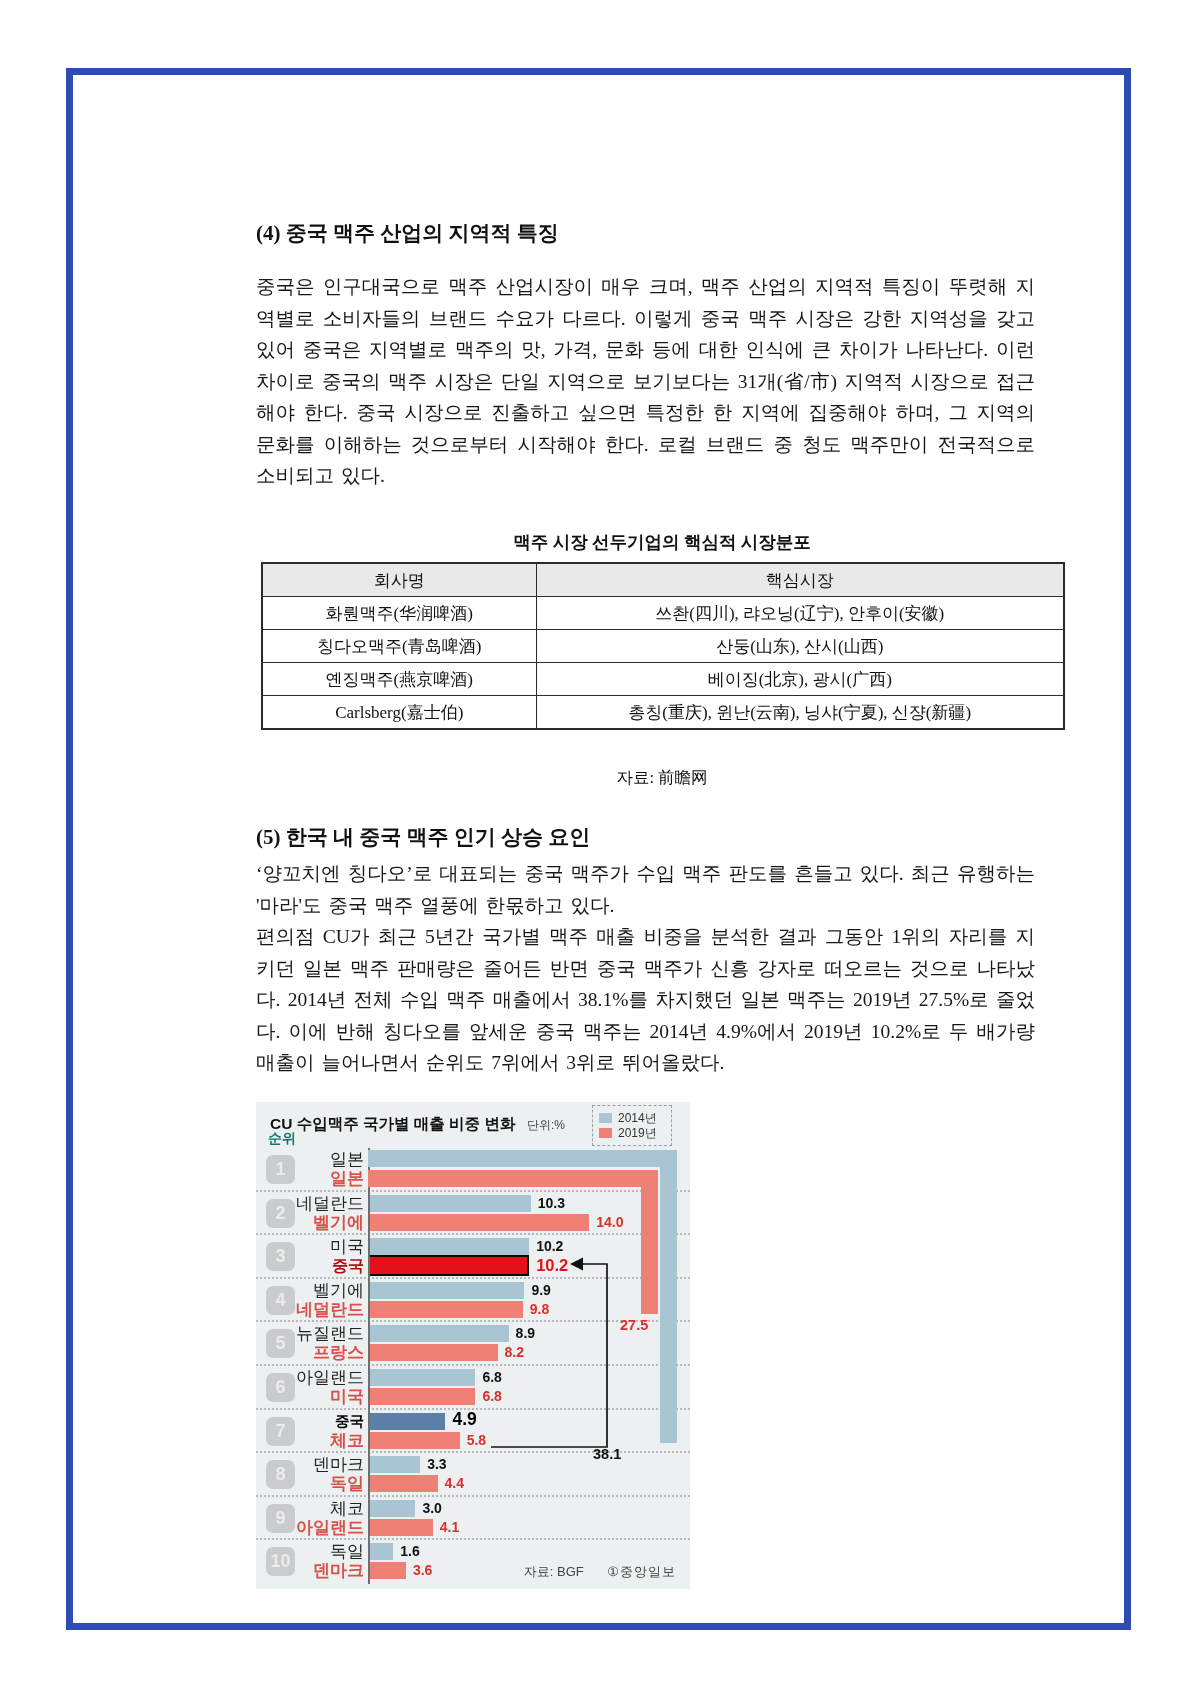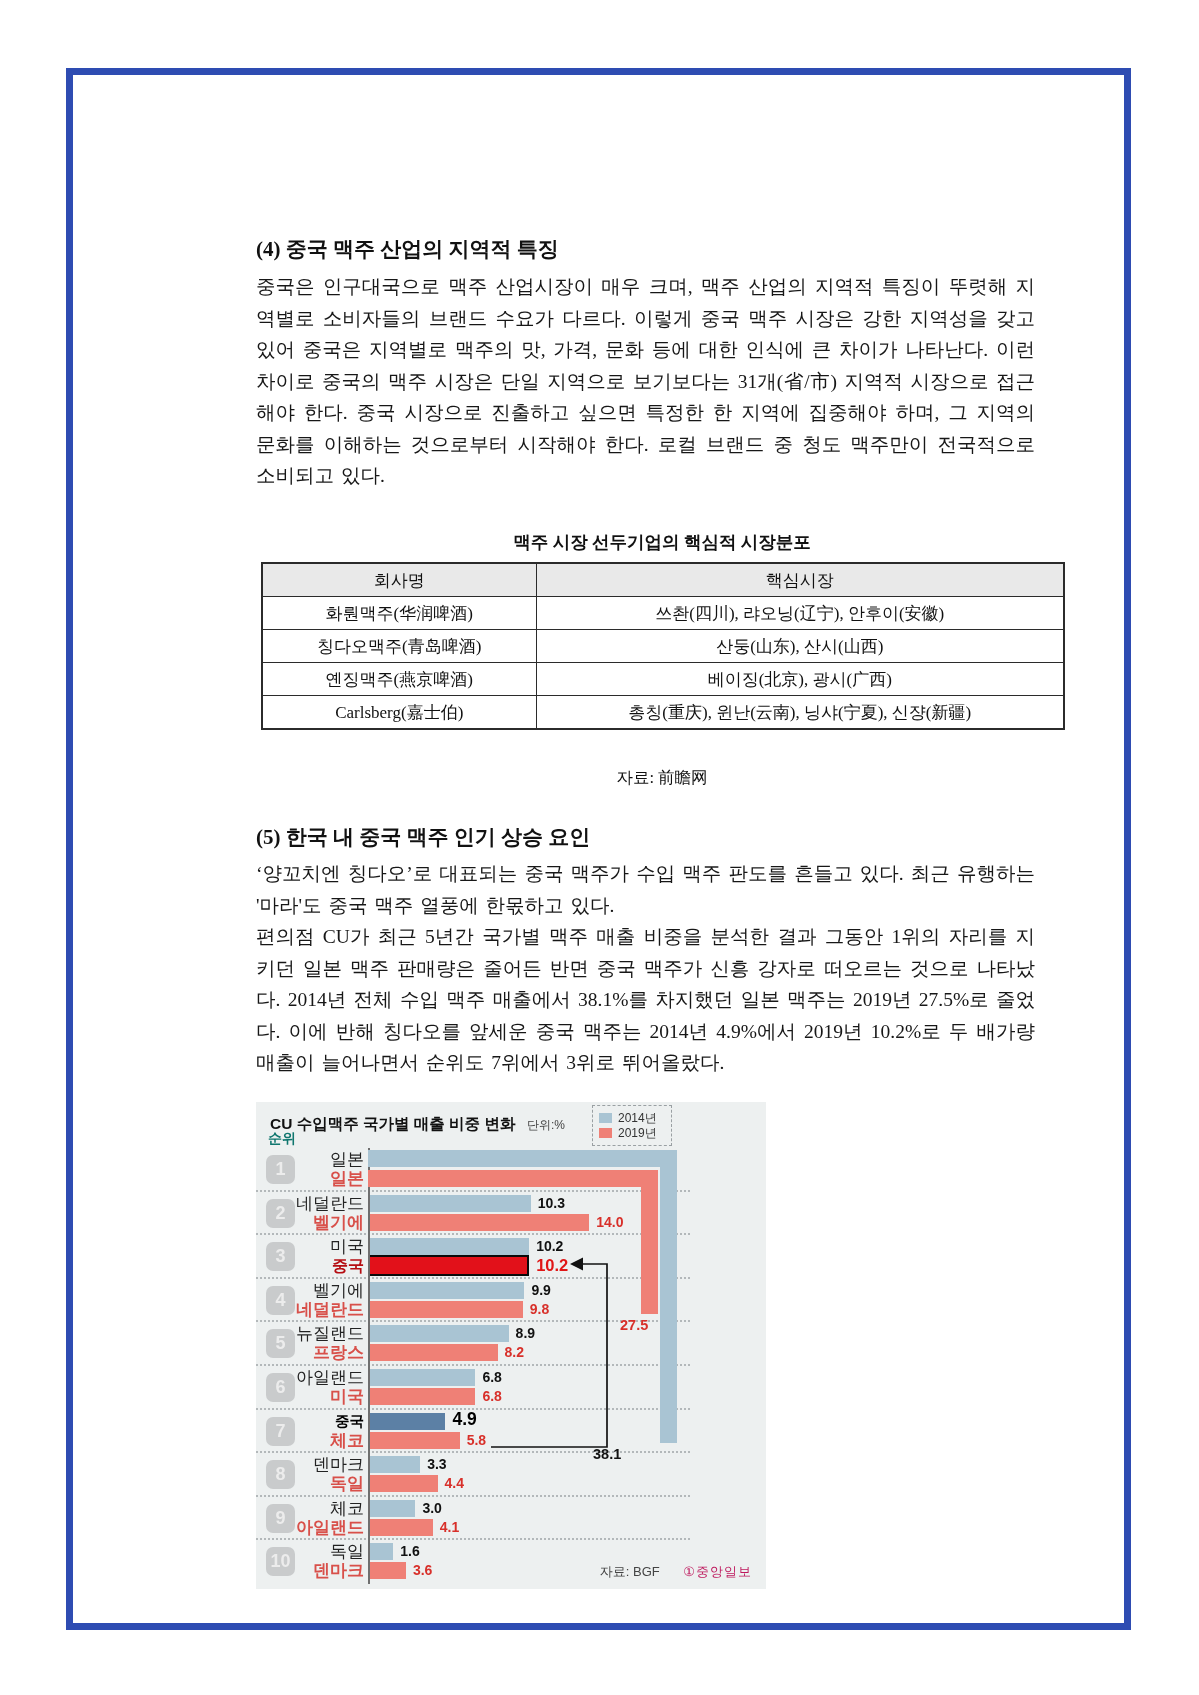--- a/index.html
+++ b/index.html
@@ -3,21 +3,21 @@
 <meta charset="utf-8">
 <style>
   html,body{margin:0;padding:0;background:#ffffff;}
   .page{position:relative;width:1199px;height:1695px;background:#ffffff;overflow:hidden;
         font-family:"Liberation Serif",serif;color:#1c1c1c;}
   .frame{position:absolute;left:66px;top:68px;width:1065px;height:1562px;
          border:7px solid #2e4cb2;box-sizing:border-box;background:#ffffff;}
 
   
   .h-sec{position:absolute;left:183px;width:779px;font-size:21px;font-weight:700;color:#111;}
-  #sec4-heading{top:160px;}
+  #sec4-heading{top:144px;}
   #sec5-heading{top:748px;}
   .para{position:absolute;left:183px;width:779px;font-size:19.5px;line-height:31.5px;
         text-align:justify;word-spacing:2px;color:#171717;}
   #sec4-body{top:196px;}
   #sec5-para1{top:783px;}
   #sec5-para2{top:846px;}
 
   
   .tbl-title{position:absolute;left:188px;top:455px;width:802px;text-align:center;
              font-size:17.5px;font-weight:700;color:#111;}
@@ -25,21 +25,21 @@
                font-size:17px;color:#111;table-layout:fixed;}
   table.market th,table.market td{border:1px solid #2b2b2b;height:32px;text-align:center;
                padding:0 4px;overflow:hidden;white-space:nowrap;}
   table.market{border:2px solid #2b2b2b;}
   table.market th{background:#e9e9e9;font-weight:400;}
   table.market col.c1{width:274px;} table.market col.c2{width:528px;}
   .tbl-source{position:absolute;left:188px;top:692px;width:802px;text-align:center;
               font-size:16.5px;color:#111;}
 
   
-  .chart{position:absolute;left:183px;top:1027px;width:510px;height:487px;background:#edf0f0;
+  .chart{position:absolute;left:183px;top:1027px;width:434px;height:487px;background:#edf0f0;
          font-family:"Liberation Sans",sans-serif;color:#222;}
   .chart-header{position:absolute;left:14px;top:12px;white-space:nowrap;}
   .chart-title{font-size:15.5px;font-weight:700;color:#111;}
   .chart-unit{font-size:12px;color:#444;margin-left:7px;}
   .legend{position:absolute;left:336px;top:3px;width:80px;border:1px dashed #9aa0a3;
           padding:4px 6px;box-sizing:border-box;}
   .legend-item{display:flex;align-items:center;height:14px;margin:1px 0;}
   .swatch{width:13px;height:10px;margin-right:6px;flex:0 0 auto;}
   .s2014{background:#a9c4d3;} .s2019{background:#ef8076;}
   .legend-item span.lg-txt{font-size:12px;color:#333;}
@@ -74,21 +74,21 @@
   .jp-red-h{left:112px;top:68px;width:290px;height:17px;background:#ef8076;}
   .jp-red-v{left:385px;top:68px;width:17px;height:144px;background:#ef8076;}
   .bent-lab{position:absolute;font-size:14.5px;font-weight:700;white-space:nowrap;}
   .bent-red{left:364px;top:215px;color:#d8302a;}
   .bent-blue{left:337px;top:344px;color:#111;font-weight:600;}
 
   .arrow-overlay{position:absolute;left:0;top:0;pointer-events:none;}
 
   .chart-footer{position:absolute;left:0;right:14px;bottom:8px;text-align:right;font-size:13px;}
   .chart-source{color:#444;}
-  .chart-credit{color:#be185d;margin-left:20px;letter-spacing:1px;text-align:right;}
+  .chart-credit{color:#404040;margin-left:20px;letter-spacing:1px;text-align:right;}
 </style>
 </head>
 <body>
 
 <div class="page">
   <div class="frame">
 
     <div id="sec4-heading" class="h-sec">(4) 중국 맥주 산업의 지역적 특징</div>
     <div id="sec4-body" class="para">중국은 인구대국으로 맥주 산업시장이 매우 크며, 맥주 산업의 지역적 특징이 뚜렷해 지역별로 소비자들의 브랜드 수요가 다르다. 이렇게 중국 맥주 시장은 강한 지역성을 갖고 있어 중국은 지역별로 맥주의 맛, 가격, 문화 등에 대한 인식에 큰 차이가 나타난다. 이런 차이로 중국의 맥주 시장은 단일 지역으로 보기보다는 31개(省/市) 지역적 시장으로 접근해야 한다. 중국 시장으로 진출하고 싶으면 특정한 한 지역에 집중해야 하며, 그 지역의 문화를 이해하는 것으로부터 시작해야 한다. 로컬 브랜드 중 청도 맥주만이 전국적으로 소비되고 있다.</div>
 

